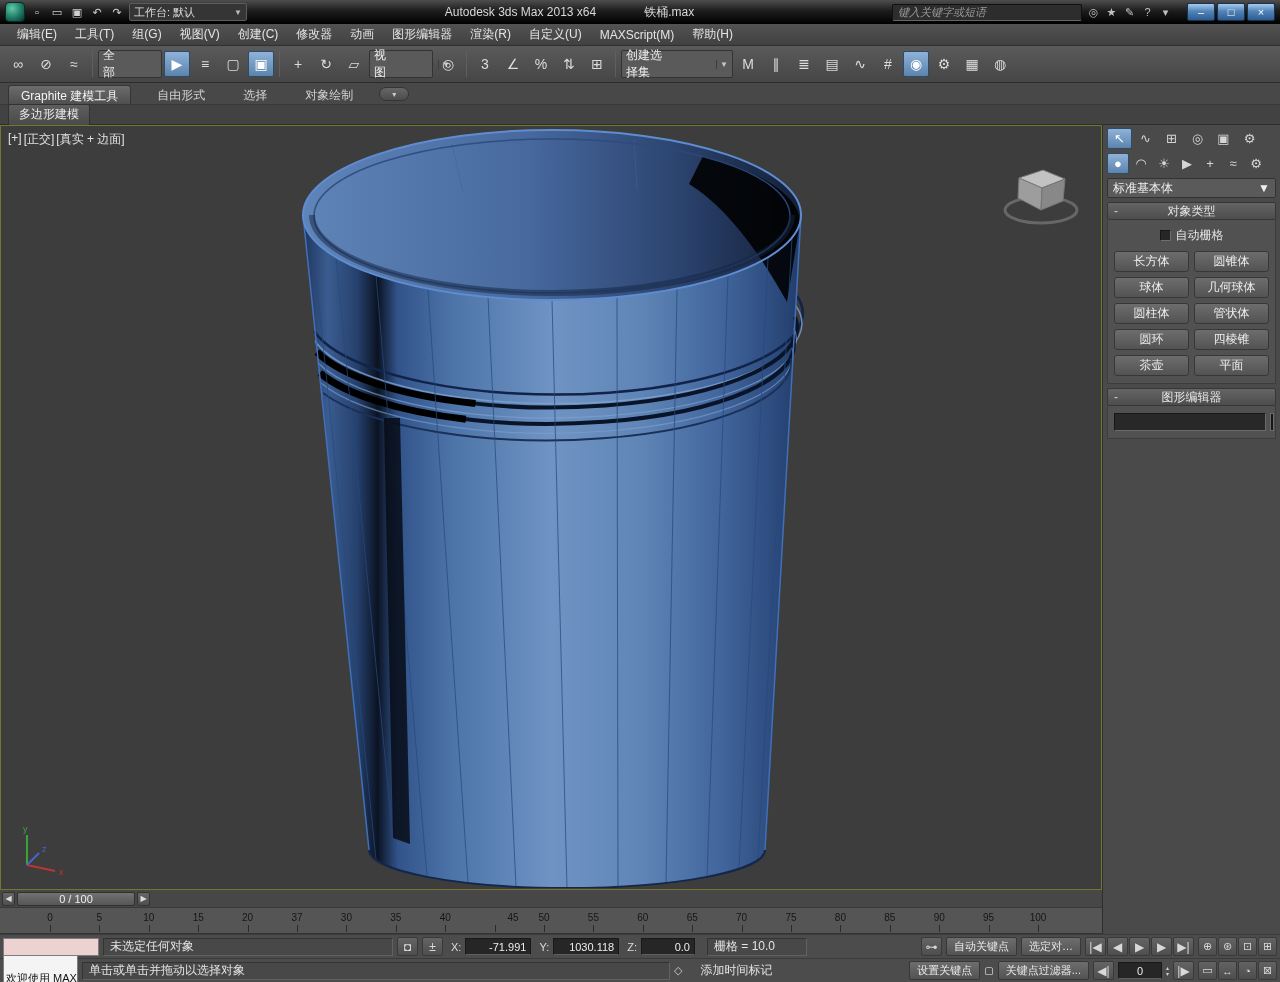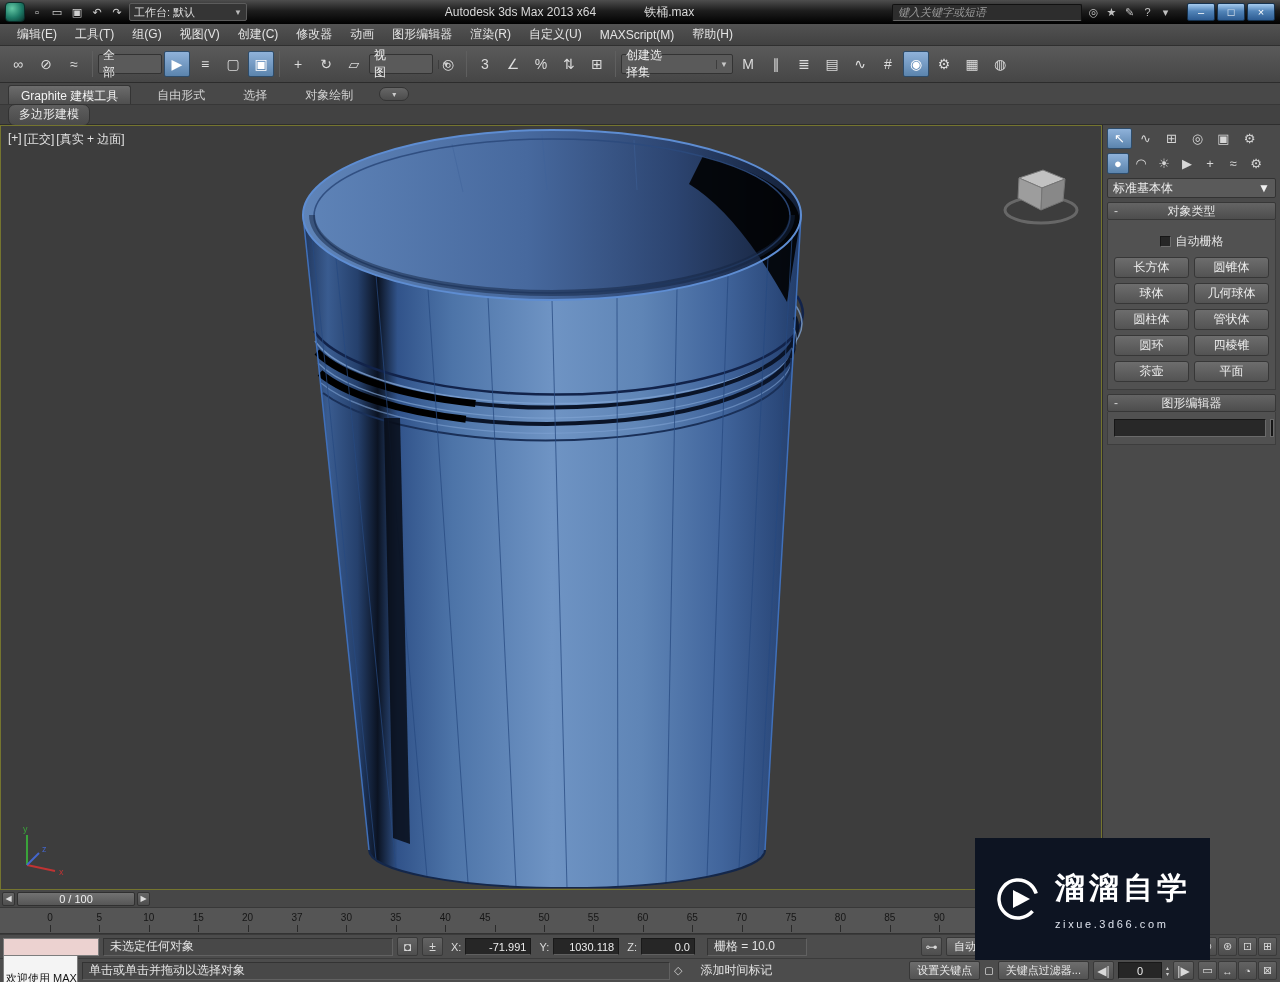--- a/index.html
+++ b/index.html
@@ -28,53 +28,53 @@
   .menubar { height:21px; background:linear-gradient(#525252,#414141); display:flex; align-items:center; padding:0 8px; }
   .menu-item { font-size:12px; color:#e4e4e4; padding:2px 9px; white-space:nowrap; }
 
   
   .toolbar { height:38px; background:linear-gradient(#5a5a5a,#464646); border-top:1px solid #2f2f2f; border-bottom:1px solid #2c2c2c;
              display:flex; align-items:center; padding:0 5px; gap:2px; }
   .icon-btn { width:26px; height:26px; display:flex; align-items:center; justify-content:center; font-size:14px; color:#dcdcdc;
               border:1px solid transparent; border-radius:2px; }
   .icon-btn.active { background:linear-gradient(#8fb2da,#5b84ad); border-color:#2e4c6a; color:#fff; }
   .tb-sep { width:1px; height:26px; background:#383838; border-right:1px solid #5f5f5f; margin:0 3px; }
-  .combo { height:20px; background:#5a5a5a; border:1px solid #333; border-radius:2px; display:flex; align-items:center;
+  .combo { height:28px; background:#5a5a5a; border:1px solid #333; border-radius:2px; display:flex; align-items:center;
            justify-content:space-between; padding:0 4px; font-size:12px; color:#efefef;gap:48px; }
   .combo .combo-arrow { font-size:8px; color:#c8c8c8; border-left:1px solid #3d3d3d; padding-left:3px; margin-left:4px; }
 
   
   .ribbon-tabs { height:22px; background:#484848; border-bottom:1px solid #373737; display:flex; align-items:flex-end; padding:0 8px; gap:14px; }
   .ribbon-tab { height:19px; padding:2px 12px; font-size:12px; color:#d2d2d2; white-space:nowrap; }
   .ribbon-tab.active { background:linear-gradient(#6c6c6c,#4f4f4f); border:1px solid #343434; border-bottom:none; border-radius:3px 3px 0 0; color:#f4f4f4; }
   .ribbon-pill { height:14px; width:30px; margin-bottom:3px; border:1px solid #343434; border-radius:7px; background:linear-gradient(#666,#4c4c4c);
                  display:flex; align-items:center; justify-content:center; font-size:8px; color:#ccc; }
   .ribbon-sub { height:20px; background:#424242; border-bottom:1px solid #2e2e2e; display:flex; align-items:center; padding:0 8px; }
-  .ribbon-subtab { padding:1px 10px 2px; background:linear-gradient(#5e5e5e,#4a4a4a); border:1px solid #323232; border-radius:7px; font-size:12px; color:#e9e9e9;text-align:center; }
+  .ribbon-subtab { padding:1px 10px 2px; background:linear-gradient(#5e5e5e,#4a4a4a); border:1px solid #323232; border-radius:2px; font-size:12px; color:#e9e9e9;text-align:center; }
 
   
   .work { display:flex; height:765px; }
   .viewport { width:1102px; height:765px; position:relative; background:#3d3d3d; border:1px solid #75752f; overflow:hidden; }
   .vp-label { position:absolute; top:5px; left:7px; font-size:12px; color:#e2e2e2; display:flex; gap:2px; z-index:5; }
   .viewcube { position:absolute; top:26px; right:18px; z-index:4; }
   .axis-gizmo { position:absolute; left:8px; bottom:6px; z-index:4; }
 
   
   .cmdpanel { width:178px; background:#4a4a4a; border-left:1px solid #2e2e2e; padding:3px 4px; display:flex; flex-direction:column; gap:4px; }
   .cp-row { display:flex; gap:1px; }
   .cp-icon { width:25px; height:21px; display:flex; align-items:center; justify-content:center; font-size:13px; color:#d6d6d6; border:1px solid transparent; border-radius:2px; }
   .cp-icon.active { background:linear-gradient(#8fb2da,#5b84ad); border-color:#2e4c6a; color:#fff; }
   .cp-icon.sm { width:22px; }
   .cp-combo { height:20px; width:100%; background:#5a5a5a; border:1px solid #333; border-radius:2px; display:flex; align-items:center;
               justify-content:space-between; padding:0 5px; font-size:12px; color:#efefef; }
   .rollout-header { height:18px; background:linear-gradient(#646464,#4d4d4d); border:1px solid #373737; border-radius:2px; position:relative;
                     display:flex; align-items:center; justify-content:center; font-size:12px; color:#e6e6e6; }
   .rollout-minus { position:absolute; left:6px; top:1px; font-size:12px; color:#cfcfcf; }
   .rollout-body { background:#515151; border:1px solid #3d3d3d; border-top:none; padding:7px 6px; display:flex; flex-direction:column; gap:7px; }
-  .autogrid-row { display:flex; align-items:center; justify-content:center; gap:5px; font-size:12px; color:#e4e4e4;margin-top:6px; }
+  .autogrid-row { display:flex; align-items:center; justify-content:center; gap:5px; font-size:12px; color:#e4e4e4; }
   .checkbox { width:11px; height:11px; background:#262626; border:1px solid #171717; border-bottom-color:#6e6e6e; border-right-color:#6e6e6e; }
   .obj-grid { display:grid; grid-template-columns:1fr 1fr; gap:5px; }
   .btn { height:21px; background:linear-gradient(#6d6d6d,#535353); border:1px solid #373737; border-radius:3px; color:#ececec; font-size:12px;
          font-family:inherit; white-space:nowrap; overflow:hidden; }
   .name-row { display:flex; align-items:center; gap:5px; }
   .name-input { flex:1; height:18px; background:#282828; border:1px solid #171717; border-bottom-color:#6a6a6a; border-right-color:#6a6a6a;
                 color:#e8e8e8; font-size:11px; padding:0 4px; outline:none; }
   .swatch { width:16px; height:16px; border:1px solid #161616; box-shadow:0 0 0 1px #6a6a6a; }
 
   
@@ -392,21 +392,21 @@
           <div class="ruler-label" style="left: 247.6px;">20</div>
           <div class="ruler-tick" style="left: 247.6px;"></div>
           <div class="ruler-label" style="left: 297px;">37</div>
           <div class="ruler-tick" style="left: 297px;"></div>
           <div class="ruler-label" style="left: 346.4px;">30</div>
           <div class="ruler-tick" style="left: 346.4px;"></div>
           <div class="ruler-label" style="left: 395.8px;">35</div>
           <div class="ruler-tick" style="left: 395.8px;"></div>
           <div class="ruler-label" style="left: 445.2px;">40</div>
           <div class="ruler-tick" style="left: 445.2px;"></div>
-          <div class="ruler-label" style="left: 485px;">45</div>
+          <div class="ruler-label" style="left: 513px;">45</div>
           <div class="ruler-tick" style="left: 494.6px;"></div>
           <div class="ruler-label" style="left: 544px;">50</div>
           <div class="ruler-tick" style="left: 544px;"></div>
           <div class="ruler-label" style="left: 593.4px;">55</div>
           <div class="ruler-tick" style="left: 593.4px;"></div>
           <div class="ruler-label" style="left: 642.8px;">60</div>
           <div class="ruler-tick" style="left: 642.8px;"></div>
           <div class="ruler-label" style="left: 692.2px;">65</div>
           <div class="ruler-tick" style="left: 692.2px;"></div>
           <div class="ruler-label" style="left: 741.6px;">70</div>
@@ -506,24 +506,14 @@
       </span>
     <span class="s-icon">|▶</span>
     <div id="nav-bottom" style="display:flex;gap:1px;">
         <span class="nav-icon">▭</span>
         <span class="nav-icon">↔</span>
         <span class="nav-icon">◔</span>
         <span class="nav-icon">⊠</span>
       </div>
   </div>
 
-  <div class="watermark">
-    <svg width="48" height="48" viewBox="0 0 48 48">
-      <circle cx="24" cy="24" r="19" fill="none" stroke="#ffffff" stroke-width="3.5" stroke-dasharray="100 20" transform="rotate(40 24 24)"></circle>
-      <polygon points="19,15 19,33 36,24" fill="#ffffff"></polygon>
-    </svg>
-    <div class="wm-col">
-      <div class="wm-title">溜溜自学</div>
-      <div class="wm-url">zixue.3d66.com</div>
-    </div>
-  </div>
 
 </div>
 
 </body></html>

